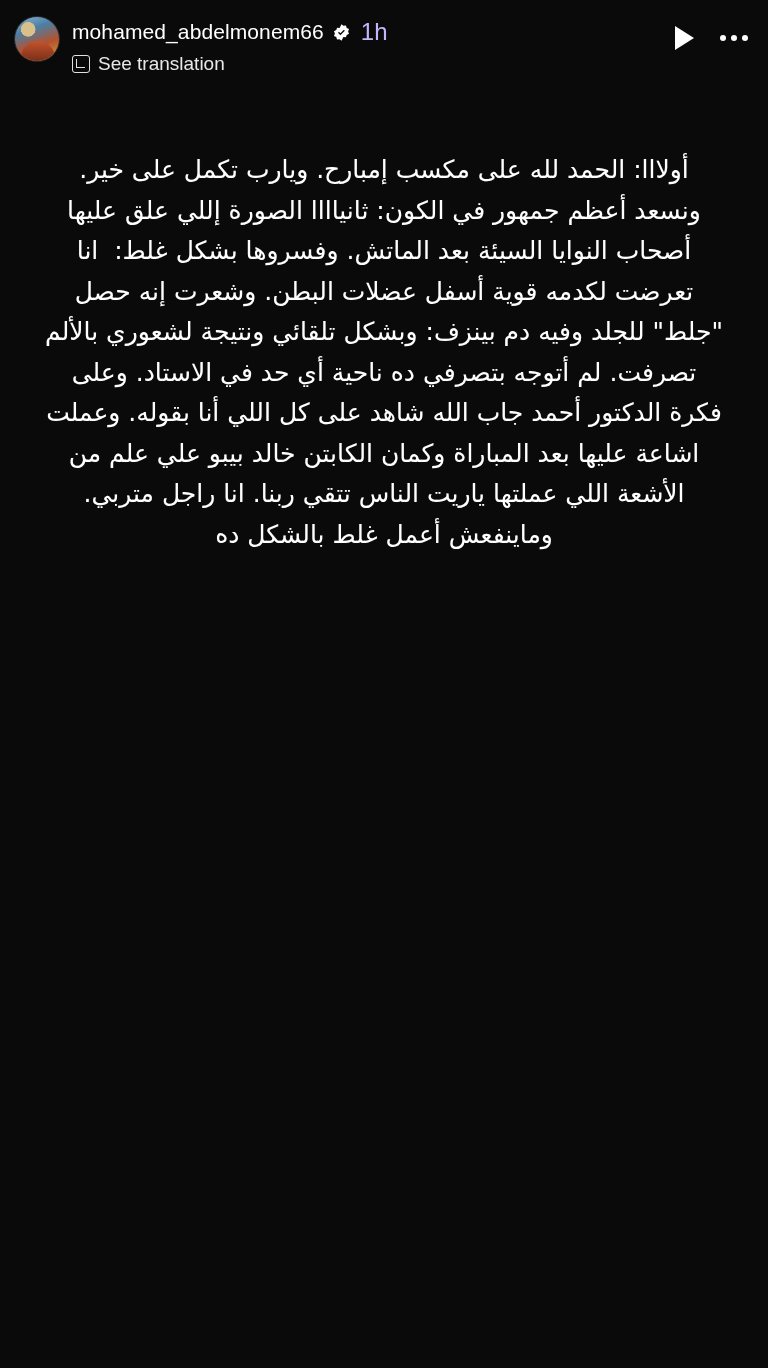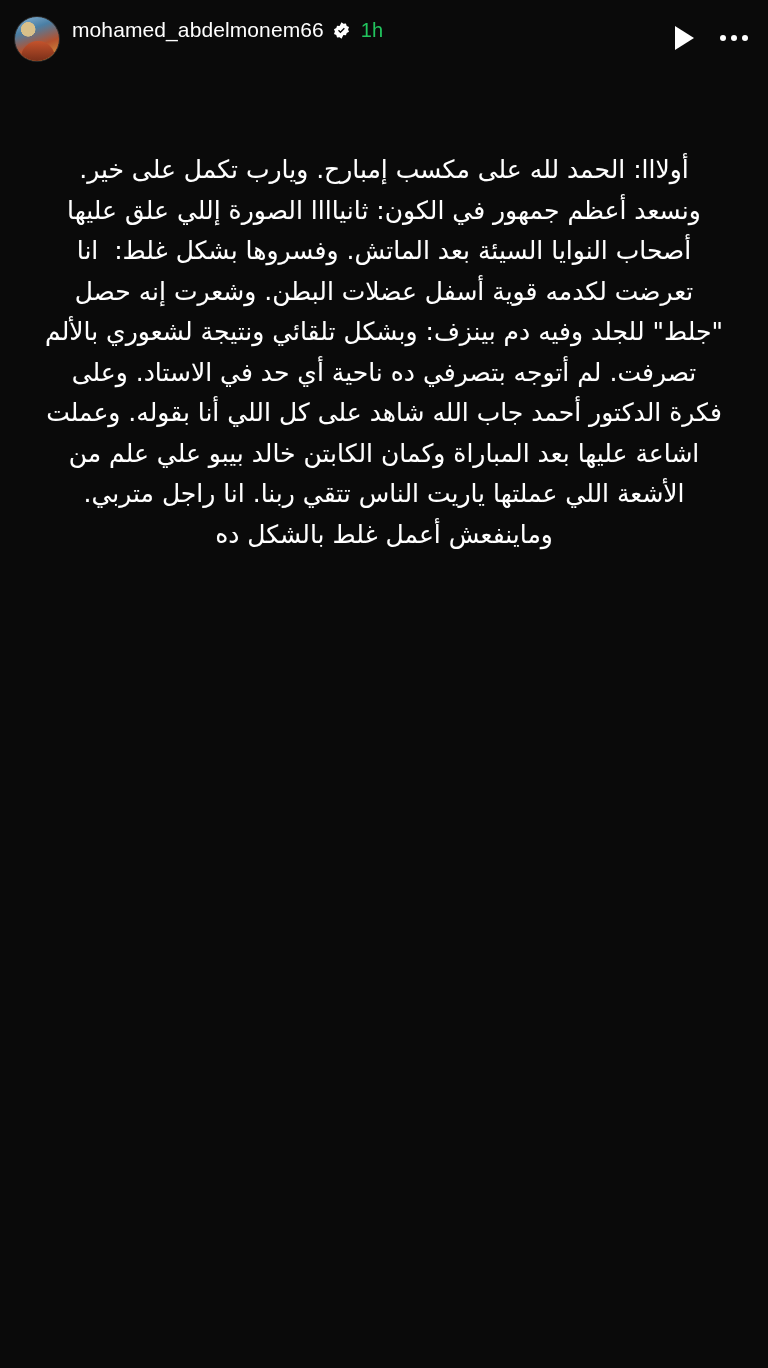--- a/index.html
+++ b/index.html
@@ -85,22 +85,22 @@
   }
 
   .verified {
     width: 19px;
     height: 19px;
     flex: 0 0 auto;
     display: inline-block;
   }
 
   .time {
-    font-size: 20px;
-    color: #22c55e;
+    font-size: 24px;
+    color: #c4b5fd;
     margin-left: 2px;
   }
 
   .translate-row {
     display: flex;
     align-items: center;
     gap: 8px;
     margin-top: 7px;
   }
 
@@ -195,20 +195,24 @@
         <span class="username">mohamed_abdelmonem66</span>
         <span class="verified">
           <svg viewBox="0 0 24 24" width="19" height="19" aria-hidden="true">
             <path fill="#ffffff" d="M12 1.5l2.4 2.1 3.2-.4 1 3.05 2.9 1.4-1.2 3 1.2 3-2.9 1.4-1 3.05-3.2-.4L12 22.5l-2.4-2.1-3.2.4-1-3.05-2.9-1.4 1.2-3-1.2-3 2.9-1.4 1-3.05 3.2.4L12 1.5z"></path>
             <path fill="#0a0a0a" d="M10.6 15.4l-3-3 1.2-1.2 1.8 1.8 4.4-4.4 1.2 1.2-5.6 5.6z"></path>
           </svg>
         </span>
         <span class="time">1h</span>
       </div>
 
+      <div class="translate-row">
+        <span class="translate-icon"></span>
+        <span class="translate-label">See translation</span>
+      </div>
     </div>
 
     <div class="header-actions">
       <div class="play-icon"></div>
       <div class="more-icon">
         <span></span>
           <span></span>
           <span></span>
       </div>
     </div>

